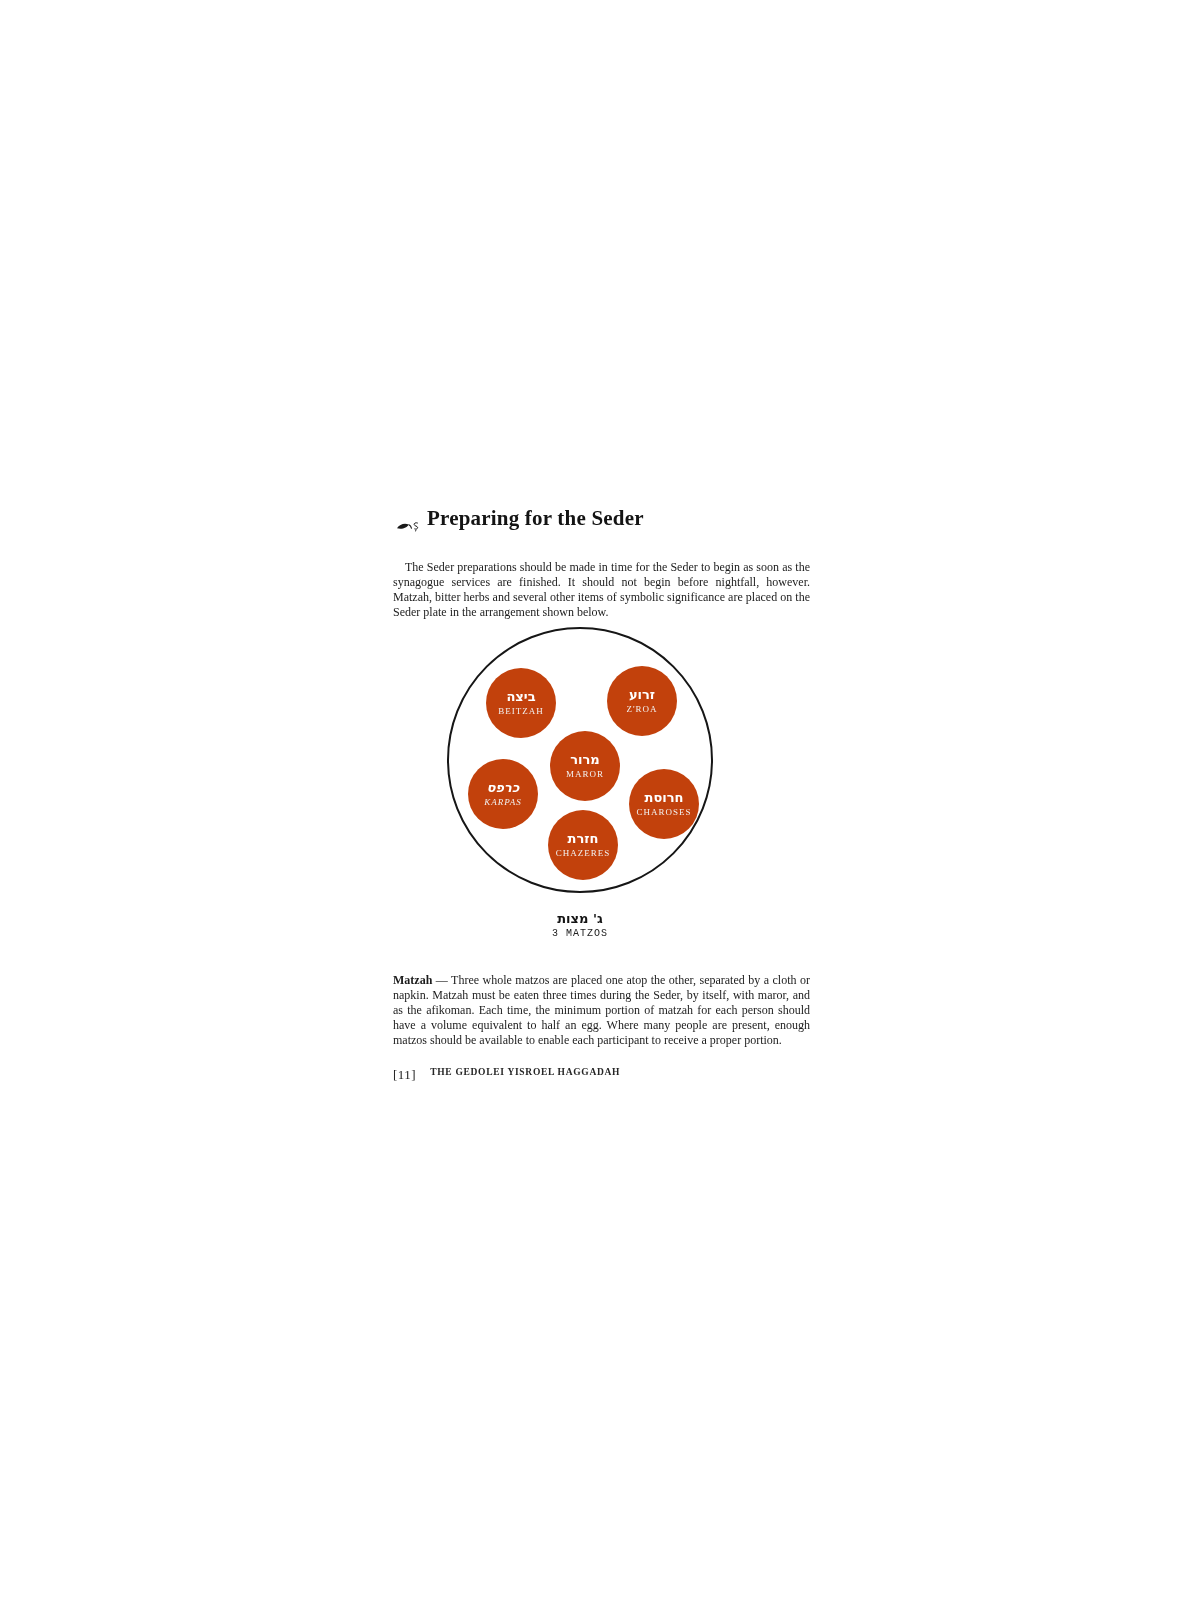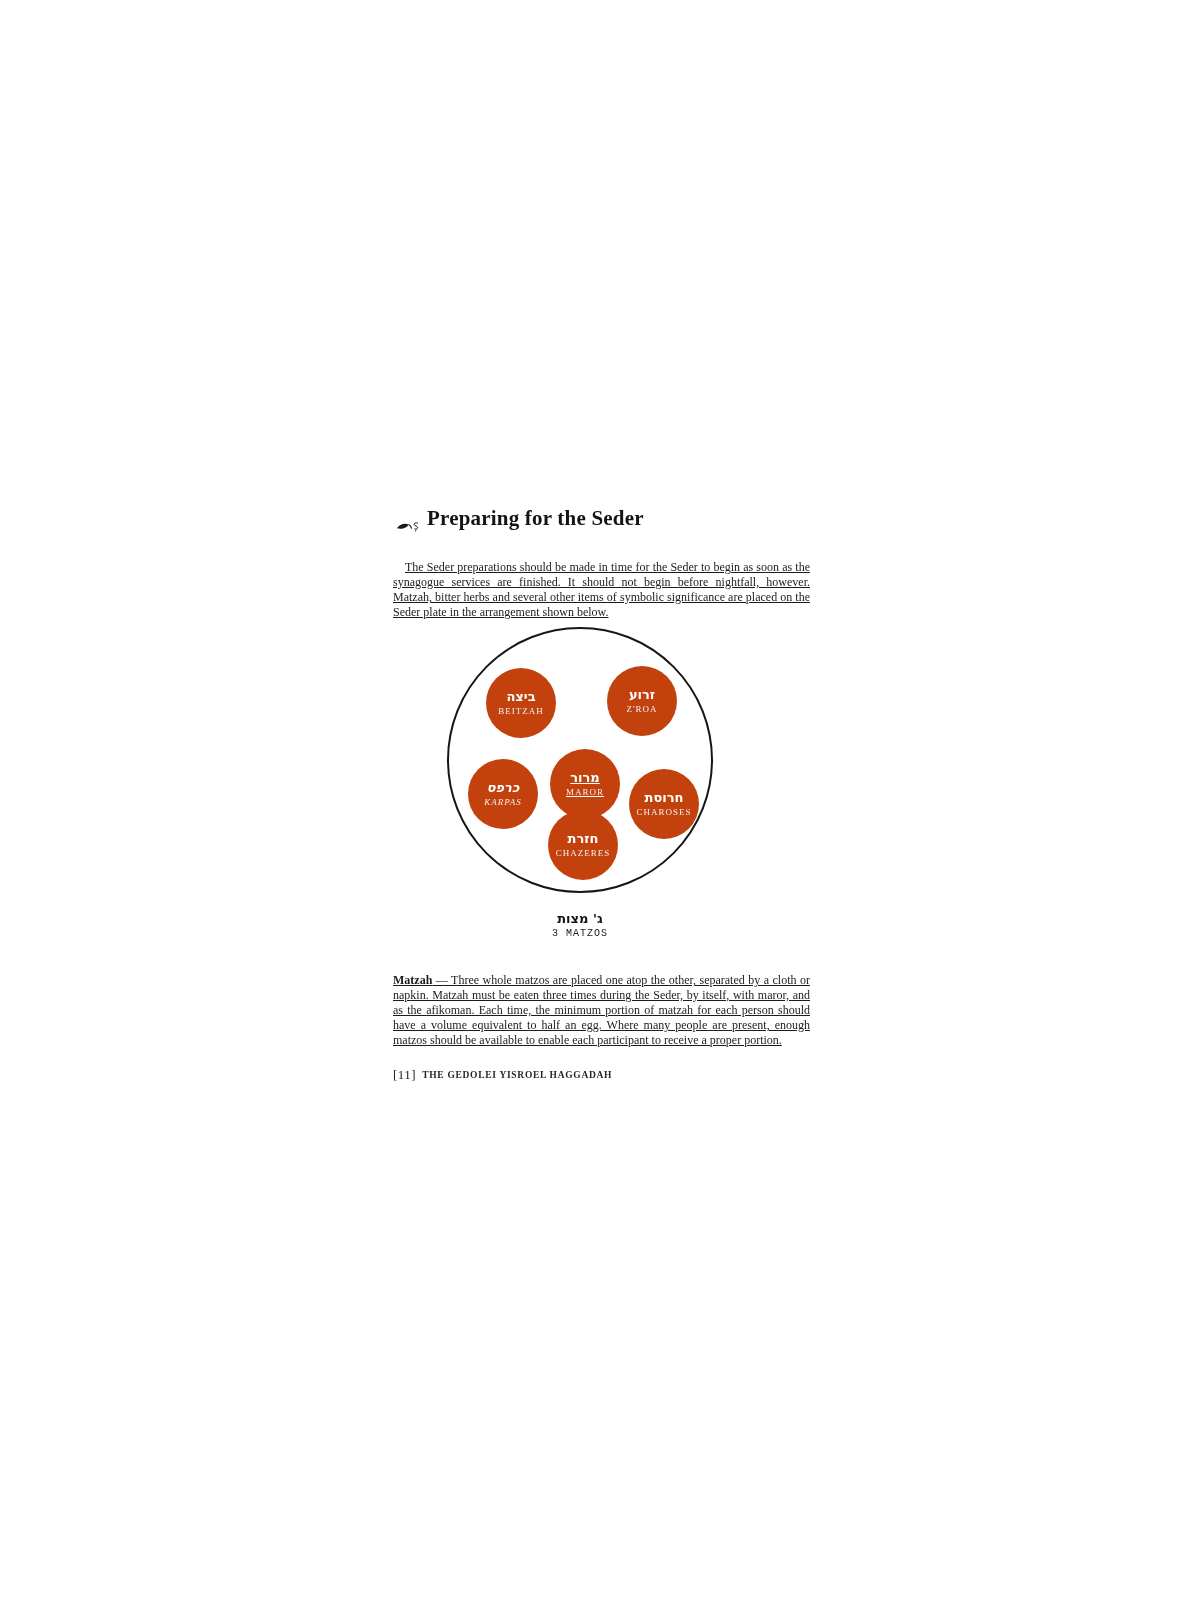--- a/index.html
+++ b/index.html
@@ -17,21 +17,20 @@
   .page-title{
     position:absolute;left:34px;top:3px;
     font-size:21px;font-weight:600;letter-spacing:.2px;
     color:#141414;white-space:nowrap;
   }
   
   .para{
     position:absolute;left:393px;width:417px;
     font-size:12px;line-height:15px;text-align:justify;
     color:#1c1c1c;
-    text-decoration:underline;
   }
   .intro{top:548px;text-indent:12px;}
   .matzah{top:961px;}
   .bold-lead{font-weight:bold;}
   
   .plate{
     position:absolute;left:447px;top:627px;
     width:266px;height:266px;box-sizing:border-box;
     border:2px solid #161616;border-radius:50%;
     background:#fff;
@@ -46,45 +45,45 @@
     font-family:"DejaVu Sans", sans-serif;
     font-weight:bold;font-size:13px;line-height:14px;
   }
   .food .eng{
     font-family:"Liberation Serif", serif;
     font-size:9px;line-height:11px;letter-spacing:1px;margin-top:2px;
     color:#f2f2f2;white-space:nowrap;
   }
   .pos-beitzah {left:37px; top:39px;}
   .pos-zroa    {left:158px;top:37px;}
-  .pos-maror   {left:101px;top:120px;text-decoration:underline;}
+  .pos-maror   {left:101px;top:102px;}
   .pos-karpas  {left:19px; top:130px;font-style:italic;}
   .pos-charoses{left:180px;top:140px;}
   .pos-chazeres{left:99px; top:181px;}
   
   .plate-caption{
     position:absolute;left:447px;top:911px;width:266px;
     text-align:center;
   }
   .plate-caption .heb{
     font-family:"DejaVu Sans", sans-serif;
     font-weight:bold;font-size:13px;line-height:16px;color:#141414;
   }
   .plate-caption .eng{
     font-family:Liberation Mono, monospace;
     font-size:10px;line-height:14px;letter-spacing:1px;color:#222;
   }
   
   .footer{
     position:absolute;left:393px;top:1067px;
-    display:flex;align-items:center;
+    display:flex;align-items:flex-start;
   }
   .page-number{font-size:13px;color:#222;letter-spacing:.5px;}
   .book-title{
-    margin-left:6px;font-size:9.5px;font-weight:bold;
+    margin-left:14px;font-size:9.5px;font-weight:bold;
     letter-spacing:.7px;color:#262626;
   }
   .stray-dot{
     position:absolute;left:802px;top:1014px;
     font-size:12px;color:#8f8f8f;
   }
 </style>
 </head>
 <body>
 

